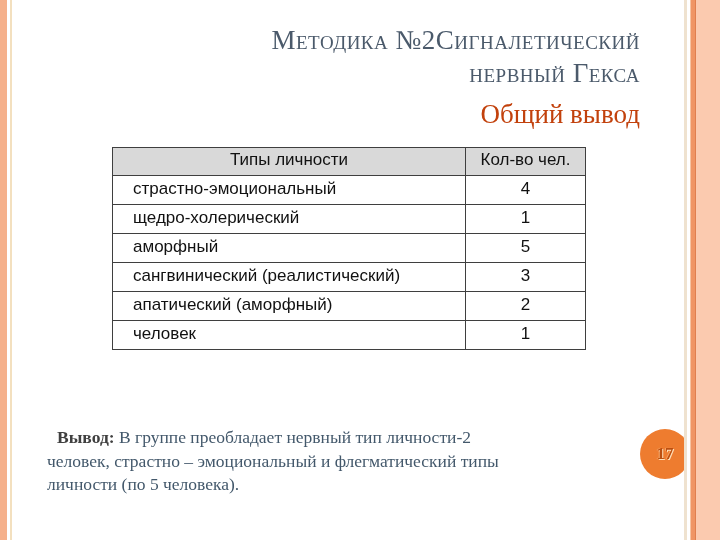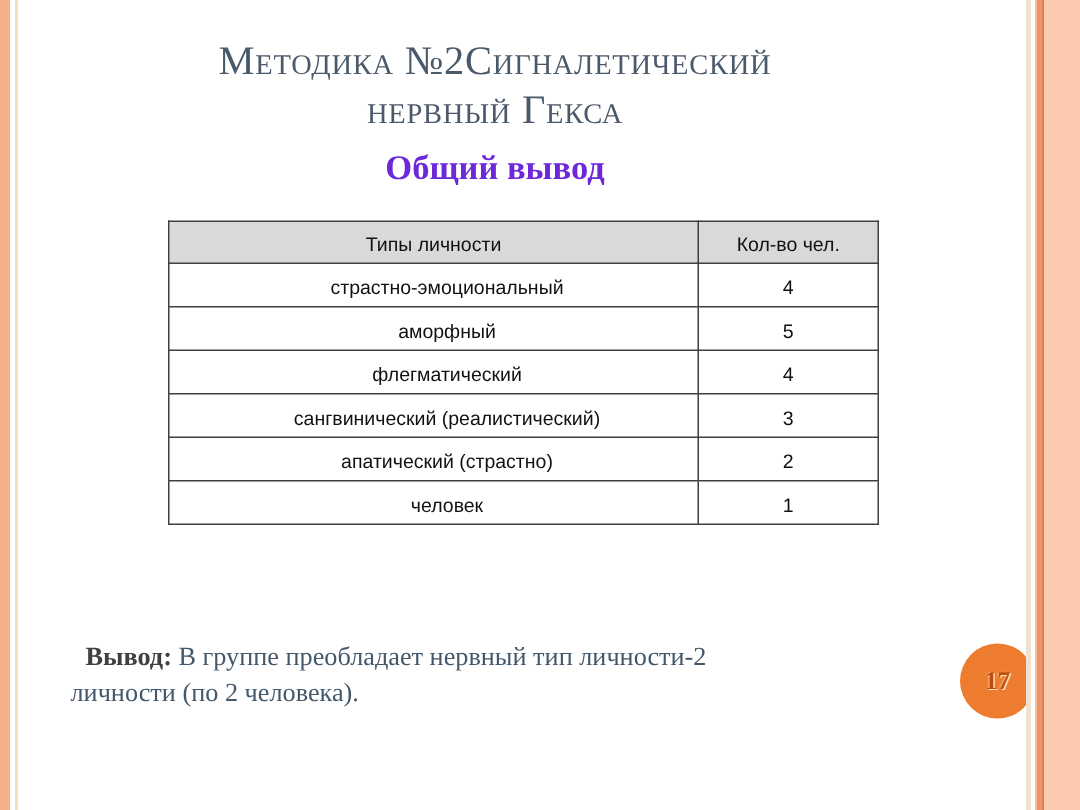--- a/index.html
+++ b/index.html
@@ -25,59 +25,59 @@
     background:linear-gradient(to right,
       #efe2cf 0px,#efe2cf 3px,
       #ffffff 3px,#ffffff 6px,
       #f6c3a2 6px,#f6c3a2 7px,
       #ef9565 7px,#ef9565 11px,
       #e07f4f 11px,#e07f4f 12px,
       #fbcaaf 12px,#fbcaaf 36px);
   }
   .title-block{
     position:absolute;left:20px;top:24px;width:620px;
-    text-align:center;
+    text-align:right;
   }
   .title-line{
     font-variant:small-caps;
     font-size:27px;
     line-height:33px;
     letter-spacing:0.5px;
     color:#4b5a6b;
   }
   .subtitle{
     margin-top:9px;
-    font-size:23px;
-    font-weight:bold;
-    color:#6d28d9;
+    font-size:27px;
+    font-weight:normal;
+    color:#c2410c;
   }
   table.ptable{
     position:absolute;left:112px;top:147px;
     width:473px;
     border-collapse:collapse;
     table-layout:fixed;
     font-family:"Liberation Sans", sans-serif;
-    font-size:13px;
+    font-size:17px;
     color:#111111;
   }
   table.ptable col.c1{width:353px;}
   table.ptable col.c2{width:120px;}
   table.ptable th, table.ptable td{
     border:1px solid #3f3f3f;
     vertical-align:bottom;
     padding:0 2px 5px 2px;
   }
   table.ptable th{
     background:#d9d9d9;
     font-weight:normal;
     height:22px;
     text-align:center;
   }
   table.ptable td{height:23px;}
-  table.ptable td.type{text-align:center;padding-left:20px;}
+  table.ptable td.type{text-align:left;padding-left:20px;}
   table.ptable td.count{text-align:center;}
   .conclusion{
     position:absolute;left:47px;top:426px;width:575px;
     font-size:17.5px;
     line-height:23.5px;
     color:#43586b;
   }
   .c-line1{padding-left:10px;}
   .c-label{color:#404040;font-weight:bold;}
   .page-circle{
@@ -118,44 +118,45 @@
         <th>Типы личности</th>
         <th>Кол-во чел.</th>
       </tr>
     </thead>
     <tbody>
       <tr>
         <td class="type">страстно-эмоциональный</td>
         <td class="count">4</td>
       </tr>
       <tr>
+        <td class="type">щедро-холерический</td>
+        <td class="count">1</td>
+      </tr>
+      <tr>
         <td class="type">аморфный</td>
         <td class="count">5</td>
-      </tr>
-      <tr>
-        <td class="type">флегматический</td>
-        <td class="count">4</td>
       </tr>
       <tr>
         <td class="type">сангвинический (реалистический)</td>
         <td class="count">3</td>
       </tr>
       <tr>
-        <td class="type">апатический (страстно)</td>
+        <td class="type">апатический (аморфный)</td>
         <td class="count">2</td>
       </tr>
       <tr>
         <td class="type">человек</td>
         <td class="count">1</td>
       </tr>
     </tbody>
   </table>
 
   <div class="conclusion">
     <div class="c-line1"><span class="c-label">Вывод:</span><span> В группе преобладает нервный тип личности-2</span></div>
-    <div>личности (по 2 человека).</div>
+    <div>человек, страстно – эмоциональный и флегматический типы</div>
+    <div>личности (по 5 человека).</div>
   </div>
 
   <div class="page-circle">
     <span>17</span>
   </div>
 
 </div>
 
 </body></html>

